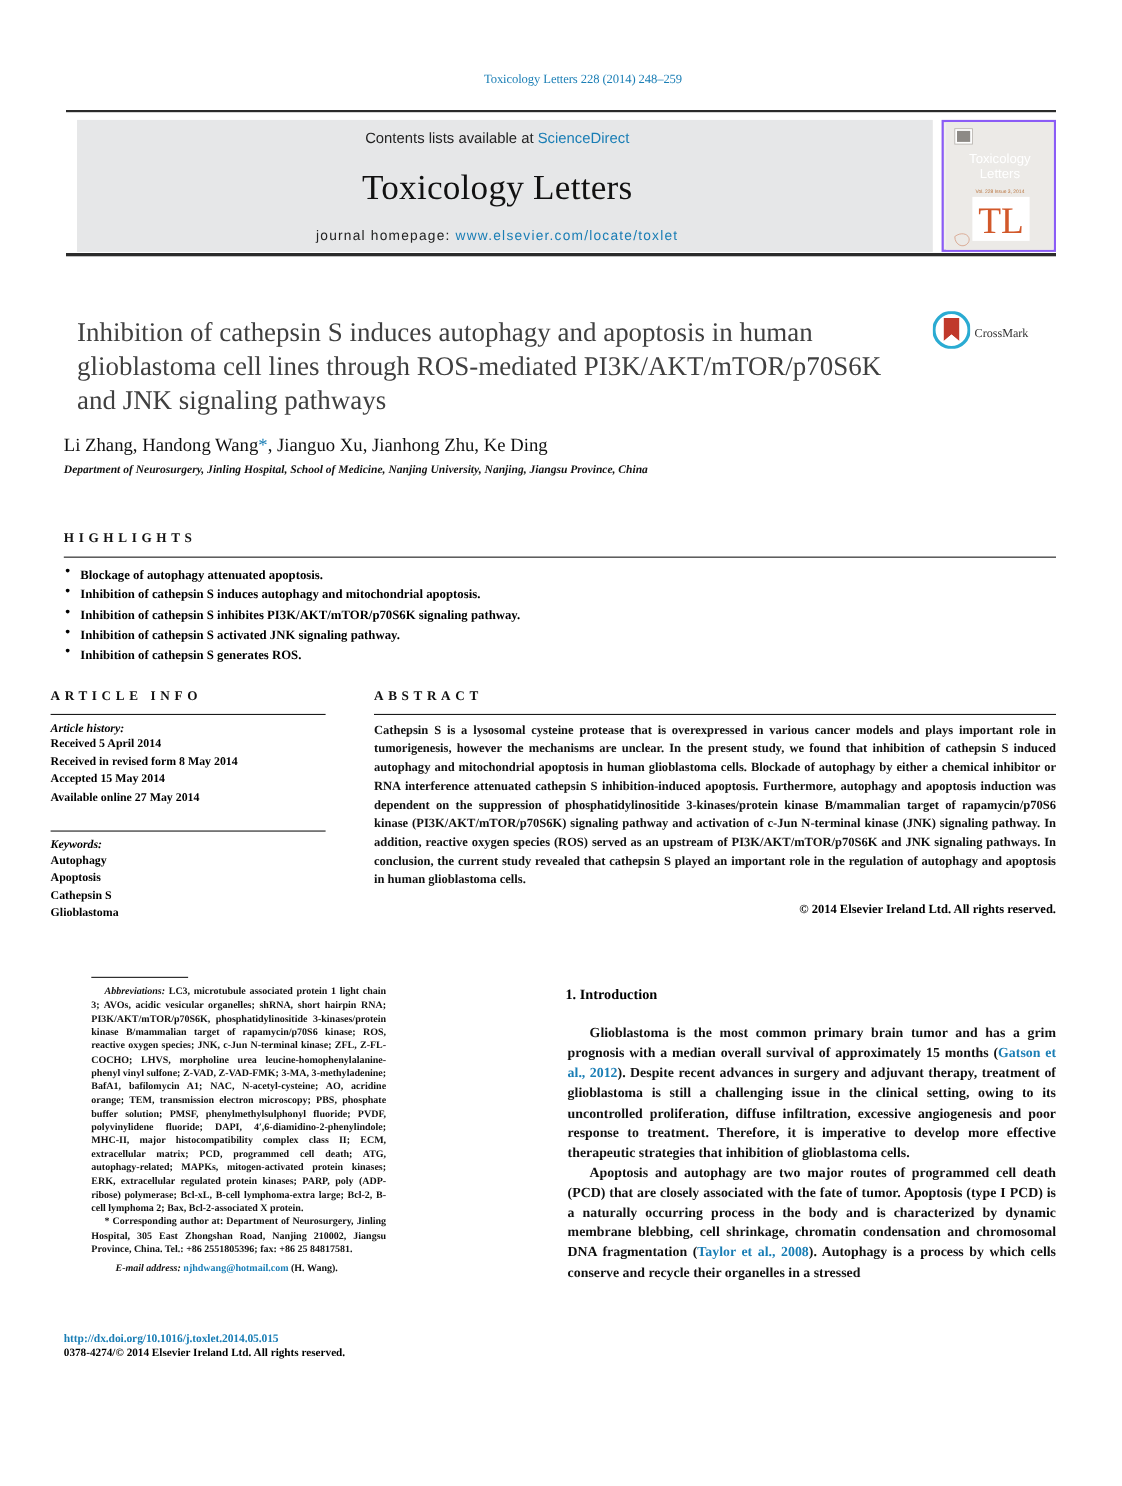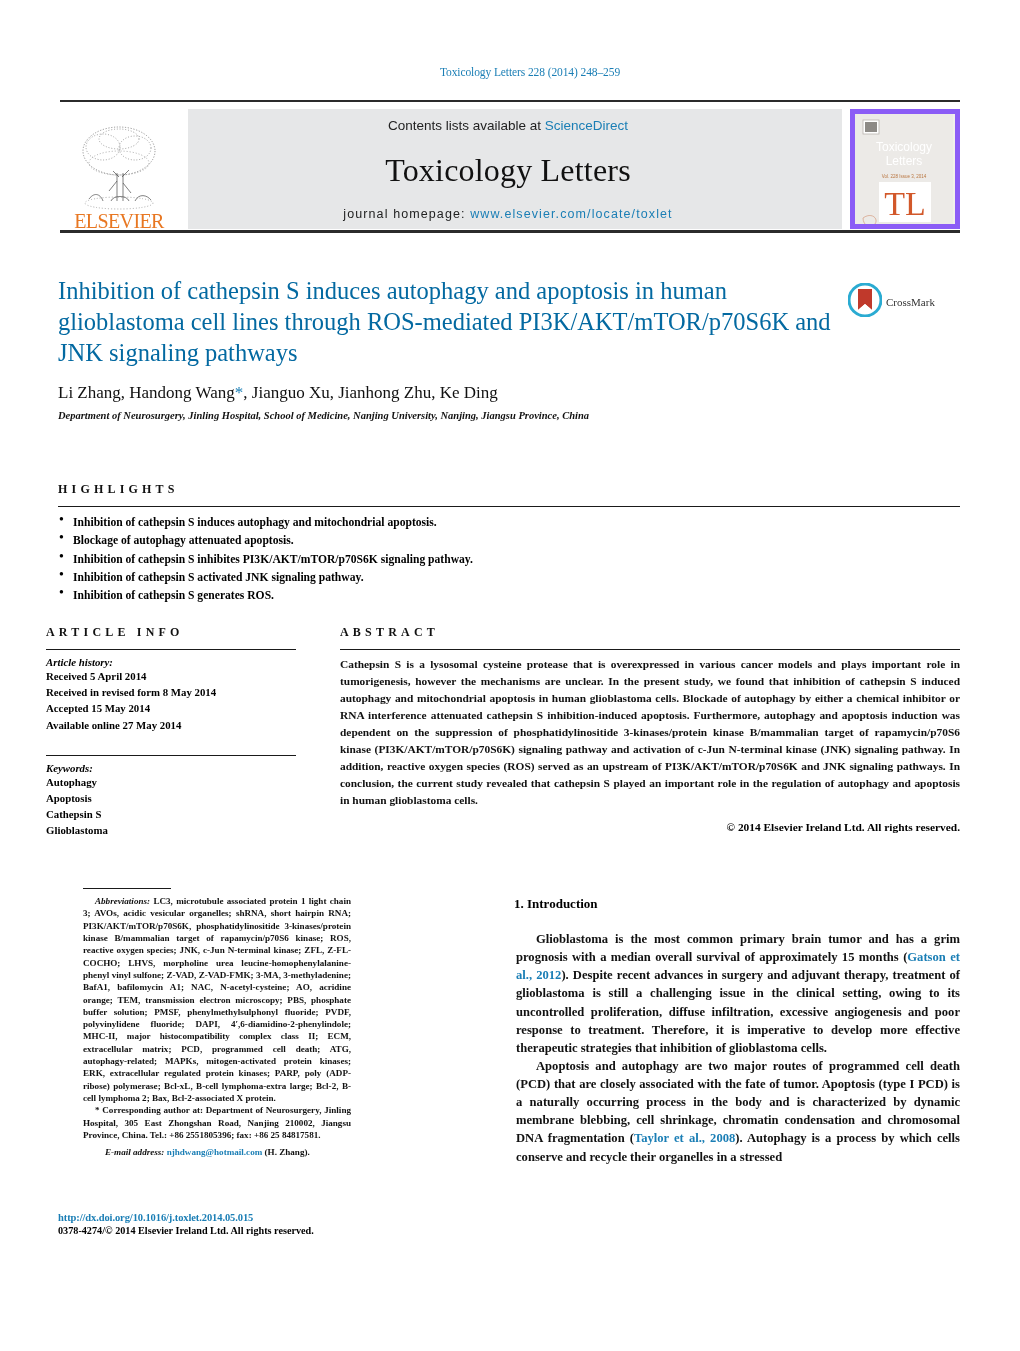--- a/index.html
+++ b/index.html
@@ -100,39 +100,40 @@
   .homepage-line {
     font-size: 12.5px;
     font-family: "Liberation Sans", sans-serif;
     letter-spacing: 1.1px;
     color: #222;
   }
   .cover-thumb {
     flex: 0 0 100px;
     width: 100px;
     margin: 4px 0 4px 0;
-    border: 5px solid #8b5cf6;
+    border: 2px solid #8b5cf6;
     background: #f1efec;
     position: relative;
     overflow: hidden;
+    text-align: right;
   }
 
   
   .title-block {
     position: absolute;
     left: 58px; top: 276px;
     width: 780px;
   }
   .article-title {
     font-family: "Liberation Serif", serif;
     font-size: 24.5px;
     line-height: 1.26;
     font-weight: 400;
-    color: #0369a1;
-    margin: 0;
+    color: #404040;
+    margin: 12px;
   }
   .authors {
     margin-top: 14px;
     font-size: 17px;
     color: #111;
   }
   .authors .star { color: #1a7eb5; }
   .affil {
     margin-top: 7px;
     font-size: 10.5px;
@@ -291,38 +292,20 @@
 </head>
 <body>
 
 <div class="page">
 
   <div class="running-head">Toxicology Letters 228 (2014) 248–259</div>
 
   <div class="masthead">
     <div class="masthead-inner">
 
-      <div class="elsevier-logo">
-        <span>
-          <svg class="tree-svg" width="92" height="92" viewBox="0 0 92 92" aria-hidden="true">
-            <g stroke="#4a4a4a" stroke-width="0.7" fill="none">
-              <ellipse cx="46" cy="30" rx="36" ry="24" stroke="#6b6b6b" stroke-dasharray="1.2 1.6"></ellipse>
-              <ellipse cx="30" cy="26" rx="17" ry="13" stroke="#7a7a7a" stroke-dasharray="1 1.8"></ellipse>
-              <ellipse cx="62" cy="27" rx="16" ry="12" stroke="#7a7a7a" stroke-dasharray="1 1.8"></ellipse>
-              <ellipse cx="46" cy="18" rx="20" ry="10" stroke="#7a7a7a" stroke-dasharray="1 1.8"></ellipse>
-              <ellipse cx="46" cy="42" rx="30" ry="12" stroke="#8a8a8a" stroke-dasharray="1 2"></ellipse>
-              <path d="M44 52 L44 80 M50 52 L50 80 M44 60 L36 70 M50 62 L58 72 M46 56 L40 50 M49 56 L56 49"></path>
-              <path d="M38 80 C40 74, 54 74, 56 80"></path>
-              <ellipse cx="46" cy="82" rx="34" ry="6" stroke="#8a8a8a" stroke-dasharray="1 2"></ellipse>
-              <path d="M16 78 C22 70, 28 74, 30 80 M62 80 C66 72, 74 74, 78 79"></path>
-            </g>
-          </svg>
-        </span>
-        <div class="elsevier-word">ELSEVIER</div>
-      </div>
 
       <div class="masthead-center">
         <div class="contents-line">
           <span>Contents lists available at </span><span class="link">ScienceDirect</span>
         </div>
         <div class="journal-title">Toxicology Letters</div>
         <div class="homepage-line">
           <span>journal homepage: </span><span class="link">www.elsevier.com/locate/toxlet</span>
         </div>
       </div>
@@ -360,22 +343,22 @@
         <path d="M17 21 L10 27 H24 Z" fill="#ffffff"></path>
       </svg>
     </span>
     <span class="crossmark-label">CrossMark</span>
   </div>
 
   <div class="highlights">
     <div class="sec-head">HIGHLIGHTS</div>
     <div class="hl-rule"></div>
     <ul class="hl-list">
+      <li>Blockage of autophagy attenuated apoptosis.</li>
       <li>Inhibition of cathepsin S induces autophagy and mitochondrial apoptosis.</li>
-      <li>Blockage of autophagy attenuated apoptosis.</li>
       <li>Inhibition of cathepsin S inhibites PI3K/AKT/mTOR/p70S6K signaling pathway.</li>
       <li>Inhibition of cathepsin S activated JNK signaling pathway.</li>
       <li>Inhibition of cathepsin S generates ROS.</li>
     </ul>
   </div>
 
   <div class="info-col">
     <div class="sec-head">ARTICLE INFO</div>
     <div class="thin-rule"></div>
     <div class="ai-label">Article history:</div>
@@ -402,21 +385,21 @@
   <div class="intro-head">1. Introduction</div>
   <div class="intro-body">
     <p><span>Glioblastoma is the most common primary brain tumor and has a grim prognosis with a median overall survival of approximately 15 months (</span><span class="link">Gatson et al., 2012</span><span>). Despite recent advances in surgery and adjuvant therapy, treatment of glioblastoma is still a challenging issue in the clinical setting, owing to its uncontrolled proliferation, diffuse infiltration, excessive angiogenesis and poor response to treatment. Therefore, it is imperative to develop more effective therapeutic strategies that inhibition of glioblastoma cells.</span></p>
     <p><span>Apoptosis and autophagy are two major routes of programmed cell death (PCD) that are closely associated with the fate of tumor. Apoptosis (type I PCD) is a naturally occurring process in the body and is characterized by dynamic membrane blebbing, cell shrinkage, chromatin condensation and chromosomal DNA fragmentation (</span><span class="link">Taylor et al., 2008</span><span>). Autophagy is a process by which cells conserve and recycle their organelles in a stressed</span></p>
   </div>
 
   <div class="footnote">
     <div class="fn-rule"></div>
     <div class="fn-text fn-para"><span class="it">Abbreviations:</span><span> LC3, microtubule associated protein 1 light chain 3; AVOs, acidic vesicular organelles; shRNA, short hairpin RNA; PI3K/AKT/mTOR/p70S6K, phosphatidylinositide 3-kinases/protein kinase B/mammalian target of rapamycin/p70S6 kinase; ROS, reactive oxygen species; JNK, c-Jun N-terminal kinase; ZFL, Z-FL-COCHO; LHVS, morpholine urea leucine-homophenylalanine-phenyl vinyl sulfone; Z-VAD, Z-VAD-FMK; 3-MA, 3-methyladenine; BafA1, bafilomycin A1; NAC, N-acetyl-cysteine; AO, acridine orange; TEM, transmission electron microscopy; PBS, phosphate buffer solution; PMSF, phenylmethylsulphonyl fluoride; PVDF, polyvinylidene fluoride; DAPI, 4′,6-diamidino-2-phenylindole; MHC-II, major histocompatibility complex class II; ECM, extracellular matrix; PCD, programmed cell death; ATG, autophagy-related; MAPKs, mitogen-activated protein kinases; ERK, extracellular regulated protein kinases; PARP, poly (ADP-ribose) polymerase; Bcl-xL, B-cell lymphoma-extra large; Bcl-2, B-cell lymphoma 2; Bax, Bcl-2-associated X protein.</span></div>
     <div class="fn-text fn-para"><span>*</span><span> Corresponding author at: Department of Neurosurgery, Jinling Hospital, 305 East Zhongshan Road, Nanjing 210002, Jiangsu Province, China. Tel.: +86 2551805396; fax: +86 25 84817581.</span></div>
-    <div class="fn-text fn-email"><span class="it">E-mail address:</span> <span class="link">njhdwang@hotmail.com</span><span> (H. Zhang).</span></div>
+    <div class="fn-text fn-email"><span class="it">E-mail address:</span> <span class="link">njhdwang@hotmail.com</span><span> (H. Wang).</span></div>
   </div>
 
   <div class="footer-block">
     <div class="doi">http://dx.doi.org/10.1016/j.toxlet.2014.05.015</div>
     <div class="issn">0378-4274/© 2014 Elsevier Ireland Ltd. All rights reserved.</div>
   </div>
 
 </div>
 
 </body></html>

